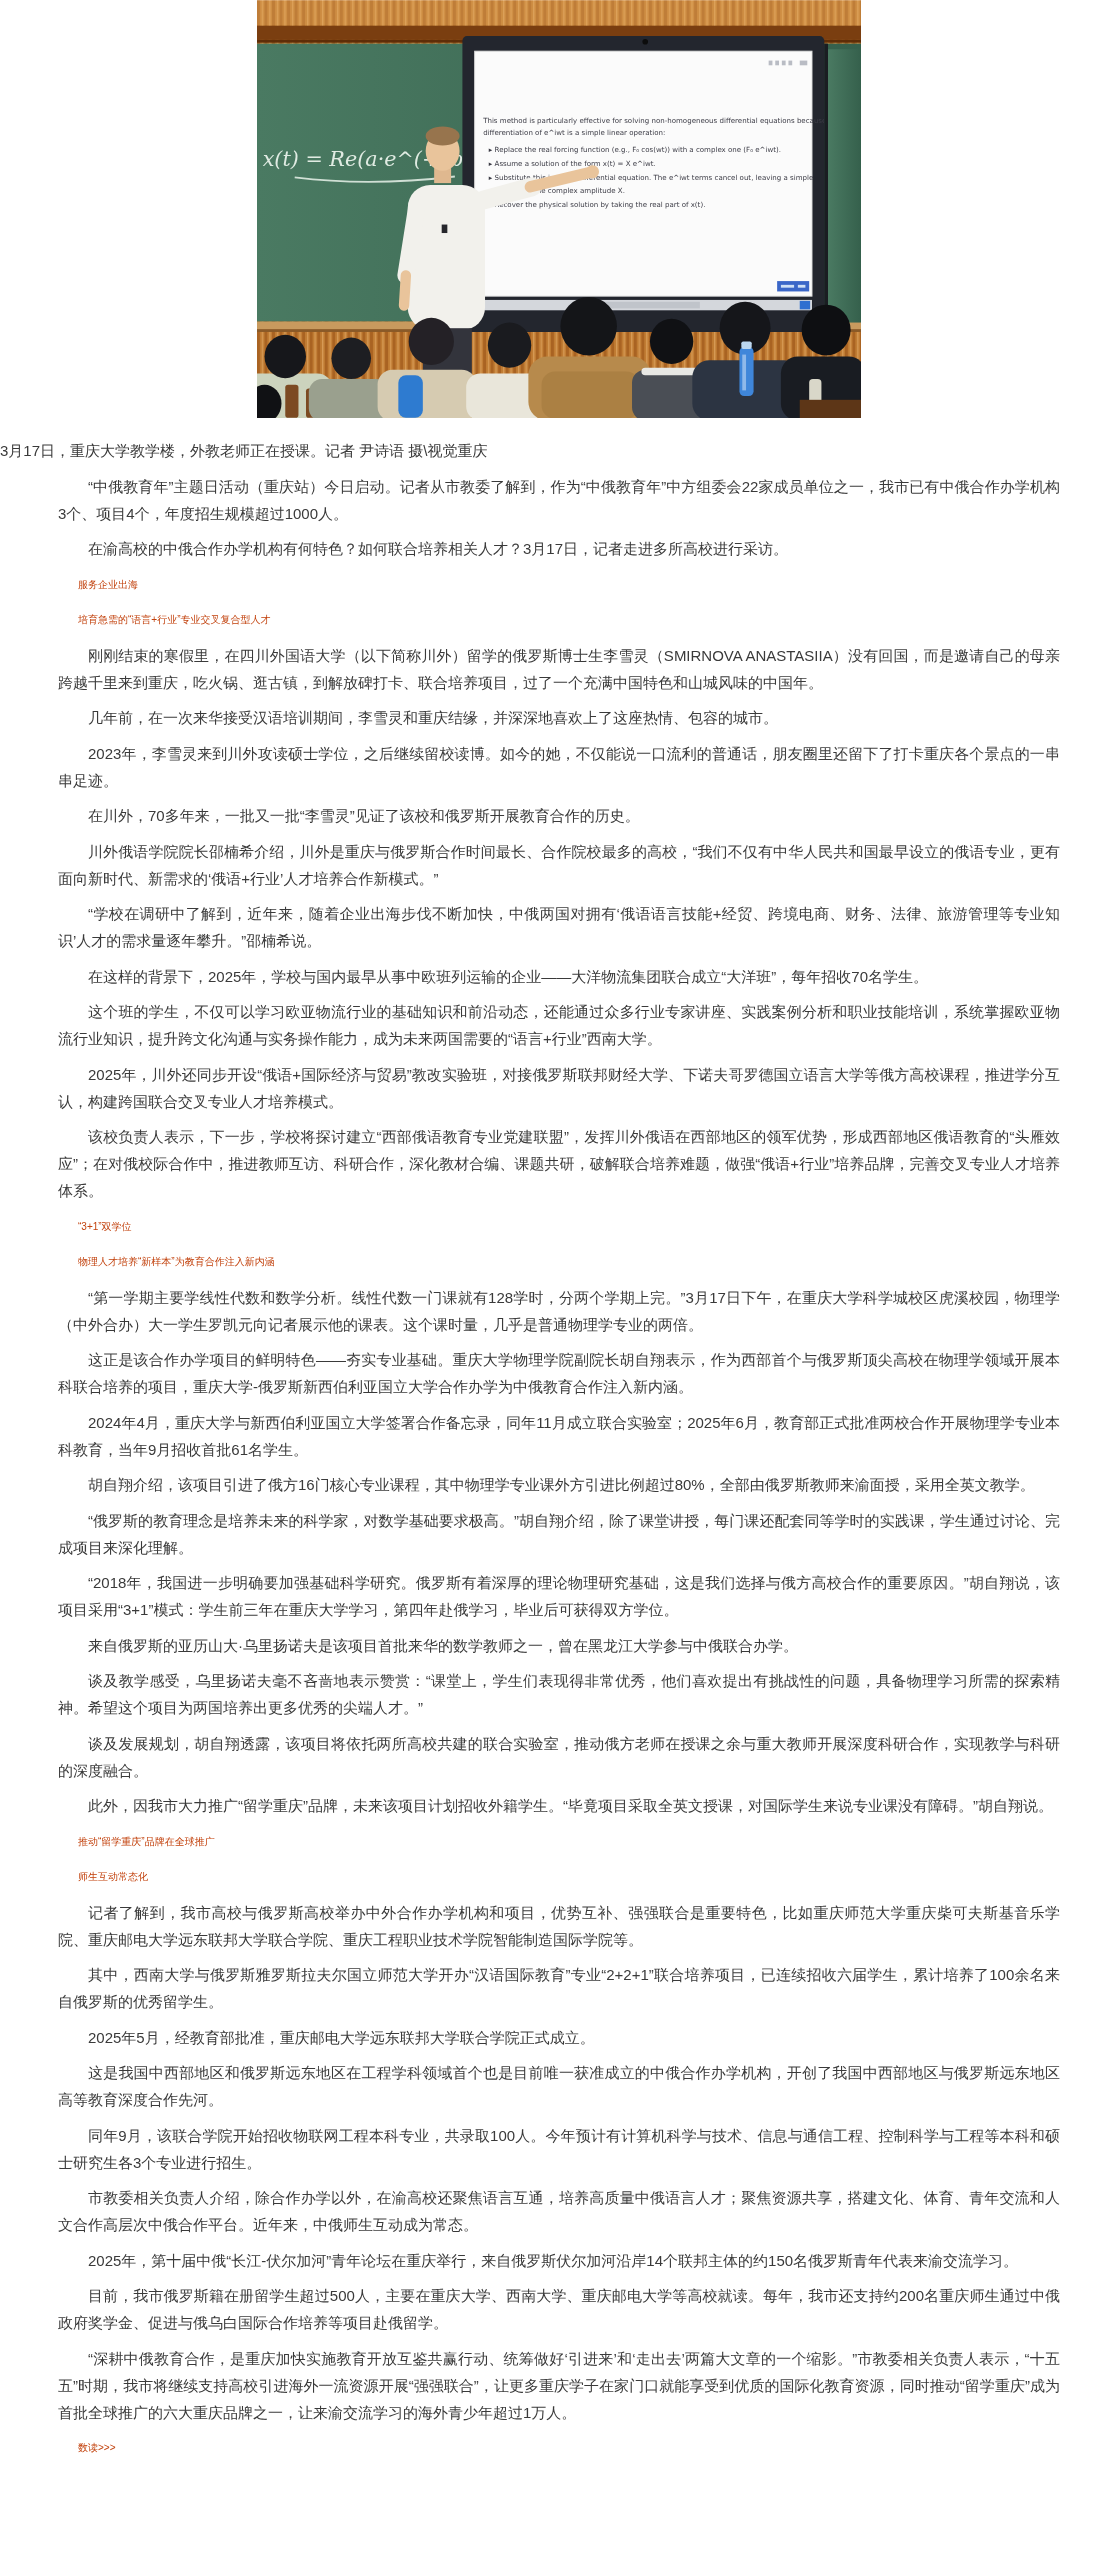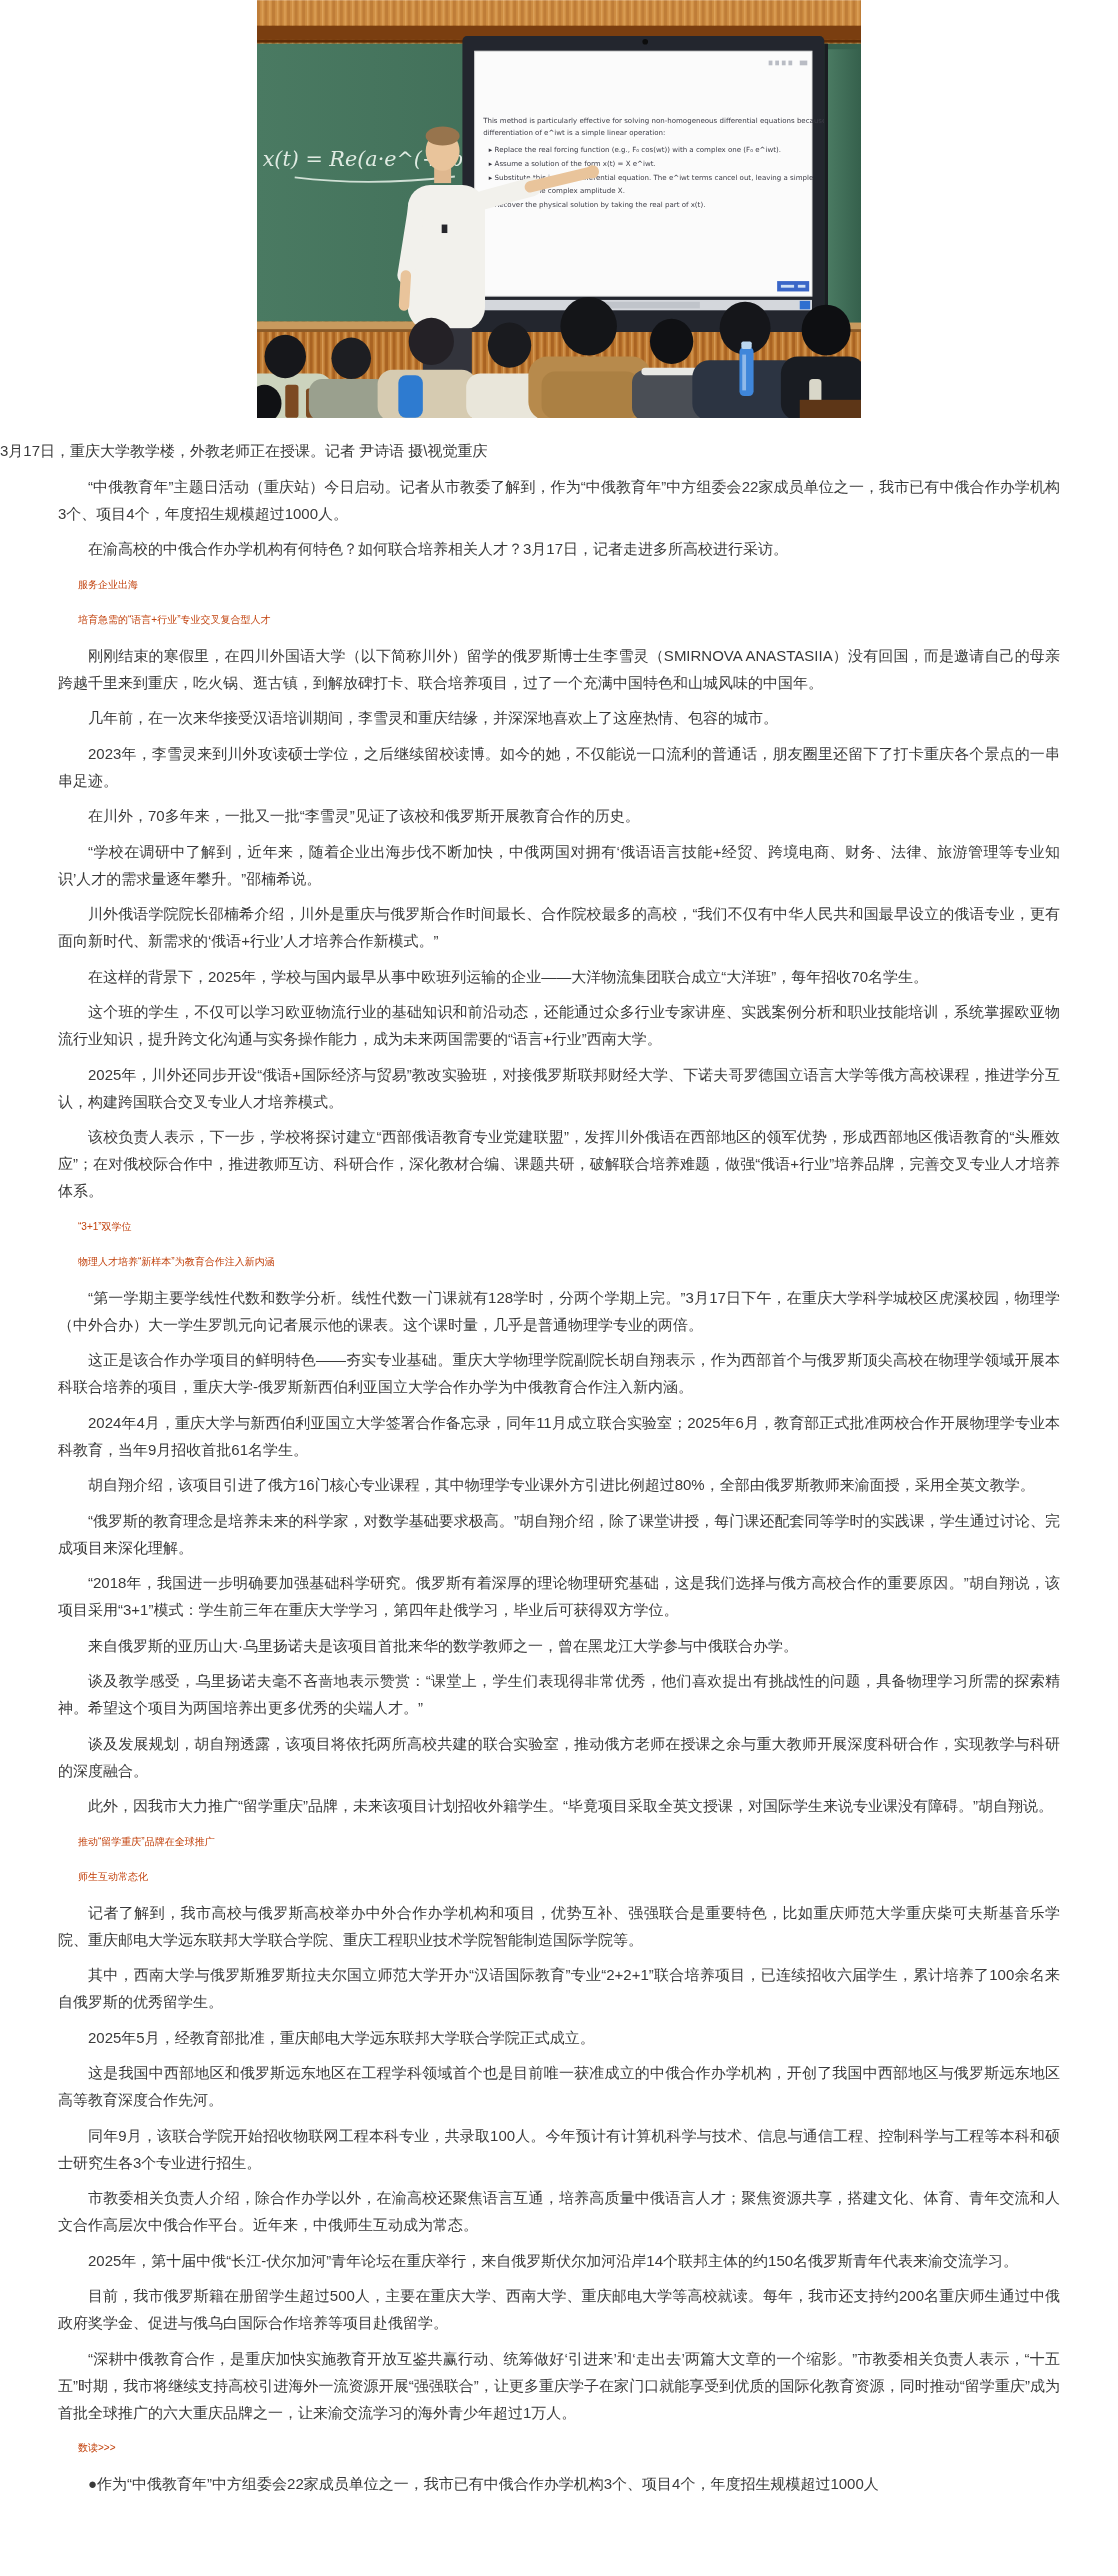--- a/index.html
+++ b/index.html
@@ -119,22 +119,22 @@
 
 <div class="article">
     <p class="para">“中俄教育年”主题日活动（重庆站）今日启动。记者从市教委了解到，作为“中俄教育年”中方组委会22家成员单位之一，我市已有中俄合作办学机构3个、项目4个，年度招生规模超过1000人。</p>
     <p class="para">在渝高校的中俄合作办学机构有何特色？如何联合培养相关人才？3月17日，记者走进多所高校进行采访。</p>
     <h3 class="sec">服务企业出海</h3>
     <h3 class="sec">培育急需的“语言+行业”专业交叉复合型人才</h3>
     <p class="para">刚刚结束的寒假里，在四川外国语大学（以下简称川外）留学的俄罗斯博士生李雪灵（SMIRNOVA ANASTASIIA）没有回国，而是邀请自己的母亲跨越千里来到重庆，吃火锅、逛古镇，到解放碑打卡、联合培养项目，过了一个充满中国特色和山城风味的中国年。</p>
     <p class="para">几年前，在一次来华接受汉语培训期间，李雪灵和重庆结缘，并深深地喜欢上了这座热情、包容的城市。</p>
     <p class="para">2023年，李雪灵来到川外攻读硕士学位，之后继续留校读博。如今的她，不仅能说一口流利的普通话，朋友圈里还留下了打卡重庆各个景点的一串串足迹。</p>
     <p class="para">在川外，70多年来，一批又一批“李雪灵”见证了该校和俄罗斯开展教育合作的历史。</p>
+    <p class="para">川外俄语学院院长邵楠希介绍，川外是重庆与俄罗斯合作时间最长、合作院校最多的高校，“我们不仅有中华人民共和国最早设立的俄语专业，更有面向新时代、新需求的‘俄语+行业’人才培养合作新模式。”</p>
     <p class="para">“学校在调研中了解到，近年来，随着企业出海步伐不断加快，中俄两国对拥有‘俄语语言技能+经贸、跨境电商、财务、法律、旅游管理等专业知识’人才的需求量逐年攀升。”邵楠希说。</p>
-    <p class="para">川外俄语学院院长邵楠希介绍，川外是重庆与俄罗斯合作时间最长、合作院校最多的高校，“我们不仅有中华人民共和国最早设立的俄语专业，更有面向新时代、新需求的‘俄语+行业’人才培养合作新模式。”</p>
     <p class="para">在这样的背景下，2025年，学校与国内最早从事中欧班列运输的企业——大洋物流集团联合成立“大洋班”，每年招收70名学生。</p>
     <p class="para">这个班的学生，不仅可以学习欧亚物流行业的基础知识和前沿动态，还能通过众多行业专家讲座、实践案例分析和职业技能培训，系统掌握欧亚物流行业知识，提升跨文化沟通与实务操作能力，成为未来两国需要的“语言+行业”西南大学。</p>
     <p class="para">2025年，川外还同步开设“俄语+国际经济与贸易”教改实验班，对接俄罗斯联邦财经大学、下诺夫哥罗德国立语言大学等俄方高校课程，推进学分互认，构建跨国联合交叉专业人才培养模式。</p>
     <p class="para">该校负责人表示，下一步，学校将探讨建立“西部俄语教育专业党建联盟”，发挥川外俄语在西部地区的领军优势，形成西部地区俄语教育的“头雁效应”；在对俄校际合作中，推进教师互访、科研合作，深化教材合编、课题共研，破解联合培养难题，做强“俄语+行业”培养品牌，完善交叉专业人才培养体系。</p>
     <h3 class="sec">“3+1”双学位</h3>
     <h3 class="sec">物理人才培养“新样本”为教育合作注入新内涵</h3>
     <p class="para">“第一学期主要学线性代数和数学分析。线性代数一门课就有128学时，分两个学期上完。”3月17日下午，在重庆大学科学城校区虎溪校园，物理学（中外合办）大一学生罗凯元向记者展示他的课表。这个课时量，几乎是普通物理学专业的两倍。</p>
     <p class="para">这正是该合作办学项目的鲜明特色——夯实专业基础。重庆大学物理学院副院长胡自翔表示，作为西部首个与俄罗斯顶尖高校在物理学领域开展本科联合培养的项目，重庆大学-俄罗斯新西伯利亚国立大学合作办学为中俄教育合作注入新内涵。</p>
     <p class="para">2024年4月，重庆大学与新西伯利亚国立大学签署合作备忘录，同年11月成立联合实验室；2025年6月，教育部正式批准两校合作开展物理学专业本科教育，当年9月招收首批61名学生。</p>
     <p class="para">胡自翔介绍，该项目引进了俄方16门核心专业课程，其中物理学专业课外方引进比例超过80%，全部由俄罗斯教师来渝面授，采用全英文教学。</p>
@@ -149,15 +149,14 @@
     <p class="para">记者了解到，我市高校与俄罗斯高校举办中外合作办学机构和项目，优势互补、强强联合是重要特色，比如重庆师范大学重庆柴可夫斯基音乐学院、重庆邮电大学远东联邦大学联合学院、重庆工程职业技术学院智能制造国际学院等。</p>
     <p class="para">其中，西南大学与俄罗斯雅罗斯拉夫尔国立师范大学开办“汉语国际教育”专业“2+2+1”联合培养项目，已连续招收六届学生，累计培养了100余名来自俄罗斯的优秀留学生。</p>
     <p class="para">2025年5月，经教育部批准，重庆邮电大学远东联邦大学联合学院正式成立。</p>
     <p class="para">这是我国中西部地区和俄罗斯远东地区在工程学科领域首个也是目前唯一获准成立的中俄合作办学机构，开创了我国中西部地区与俄罗斯远东地区高等教育深度合作先河。</p>
     <p class="para">同年9月，该联合学院开始招收物联网工程本科专业，共录取100人。今年预计有计算机科学与技术、信息与通信工程、控制科学与工程等本科和硕士研究生各3个专业进行招生。</p>
     <p class="para">市教委相关负责人介绍，除合作办学以外，在渝高校还聚焦语言互通，培养高质量中俄语言人才；聚焦资源共享，搭建文化、体育、青年交流和人文合作高层次中俄合作平台。近年来，中俄师生互动成为常态。</p>
     <p class="para">2025年，第十届中俄“长江-伏尔加河”青年论坛在重庆举行，来自俄罗斯伏尔加河沿岸14个联邦主体的约150名俄罗斯青年代表来渝交流学习。</p>
     <p class="para">目前，我市俄罗斯籍在册留学生超过500人，主要在重庆大学、西南大学、重庆邮电大学等高校就读。每年，我市还支持约200名重庆师生通过中俄政府奖学金、促进与俄乌白国际合作培养等项目赴俄留学。</p>
     <p class="para">“深耕中俄教育合作，是重庆加快实施教育开放互鉴共赢行动、统筹做好‘引进来’和‘走出去’两篇大文章的一个缩影。”市教委相关负责人表示，“十五五”时期，我市将继续支持高校引进海外一流资源开展“强强联合”，让更多重庆学子在家门口就能享受到优质的国际化教育资源，同时推动“留学重庆”成为首批全球推广的六大重庆品牌之一，让来渝交流学习的海外青少年超过1万人。</p>
     <h3 class="sec">数读&gt;&gt;&gt;</h3>
-    <p class="para">●作为“中俄教育年”中方组委会22家成员单位之一，我市已有中俄合作办学机构3个、项目4个，年度招生规模超过1000人</p>
   </div>
 
 
 </body></html>

